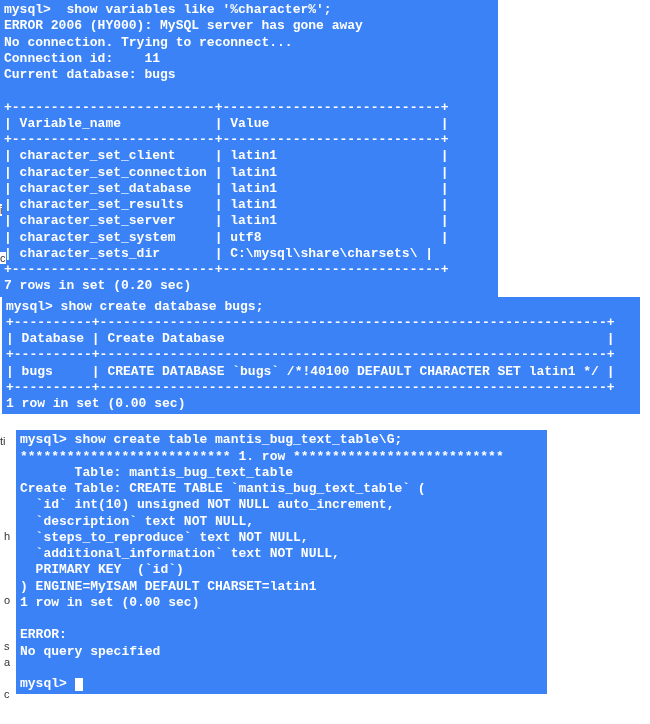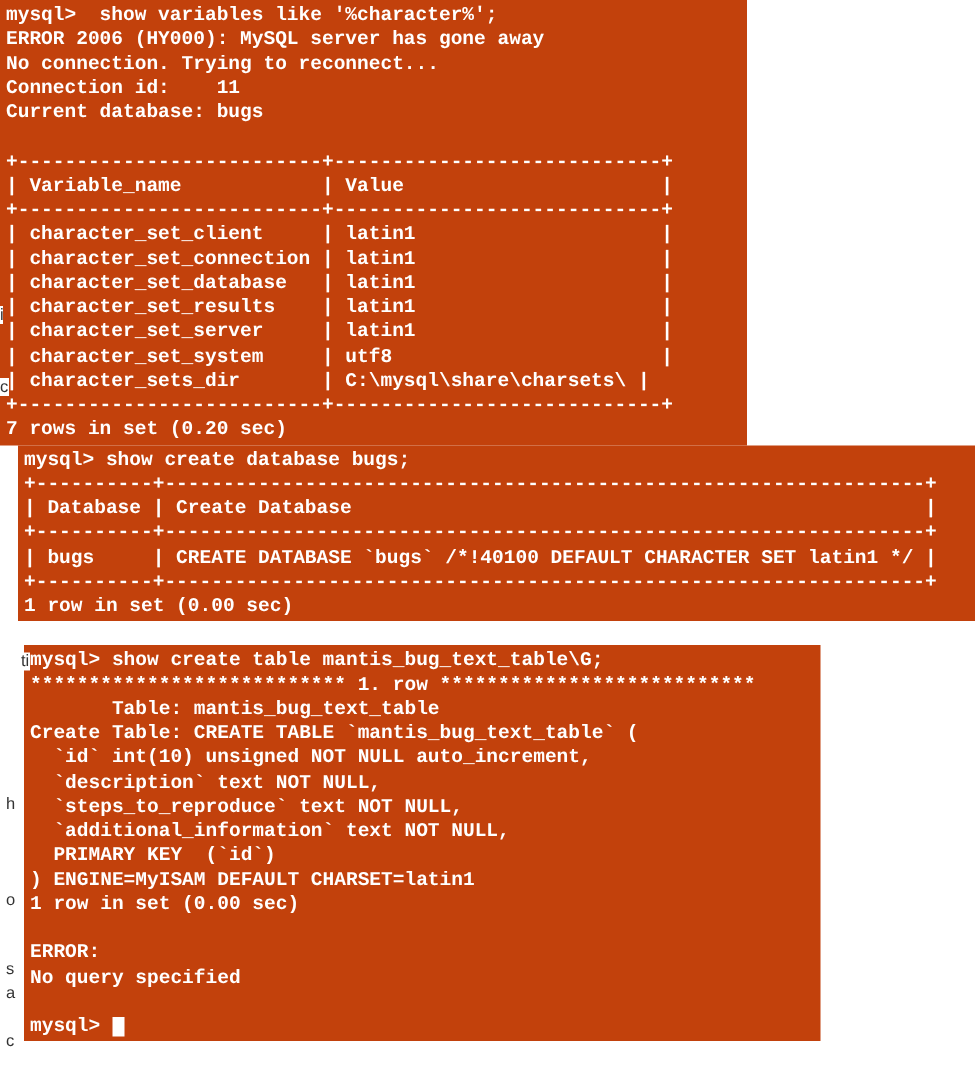--- a/index.html
+++ b/index.html
@@ -4,28 +4,28 @@
   <style>
     body {
       margin: 0;
       padding: 0;
       background: #fff;
       font-family: "Courier New", monospace;
       font-size: 13px;
       color: #fff;
     }
     .terminal-block {
-      background: #c2410c;
+      background: #3b82f6;
       white-space: pre;
       line-height: 1.25;
       padding: 2px 4px;
       font-weight: bold;
     }
     .block1 { width: 490px; }
-    .block2 { width: 630px; margin-left: 12px; }
+    .block2 { width: 630px; margin-left: 2px; }
     .block3 { width: 523px; margin-left: 16px; margin-top: 16px; }
     .cursor {
       display: inline-block;
       width: 8px;
       height: 13px;
       background: #fff;
       vertical-align: text-bottom;
     }
     .side-text {
       position: absolute;
@@ -80,18 +80,18 @@
 <span>) ENGINE=MyISAM DEFAULT CHARSET=latin1</span>
 <span>1 row in set (0.00 sec)</span>
 
 <span>ERROR:</span>
 <span>No query specified</span>
 
 <span>mysql&gt; </span><span class="cursor"></span></div>
 
 <div class="side-text" style="top:204px; left:0px;">i</div>
 <div class="side-text" style="top:252px; left:0px;">c</div>
-<div class="side-text" style="top:435px; left:14px;">ti</div>
+<div class="side-text" style="top:435px; left:0px;">ti</div>
 <div class="side-text" style="top:530px; left:4px;">h</div>
 <div class="side-text" style="top:594px; left:4px;">o</div>
 <div class="side-text" style="top:640px; left:4px;">s</div>
 <div class="side-text" style="top:656px; left:4px;">a</div>
 <div class="side-text" style="top:688px; left:4px;">c</div>
 
 </body></html>

